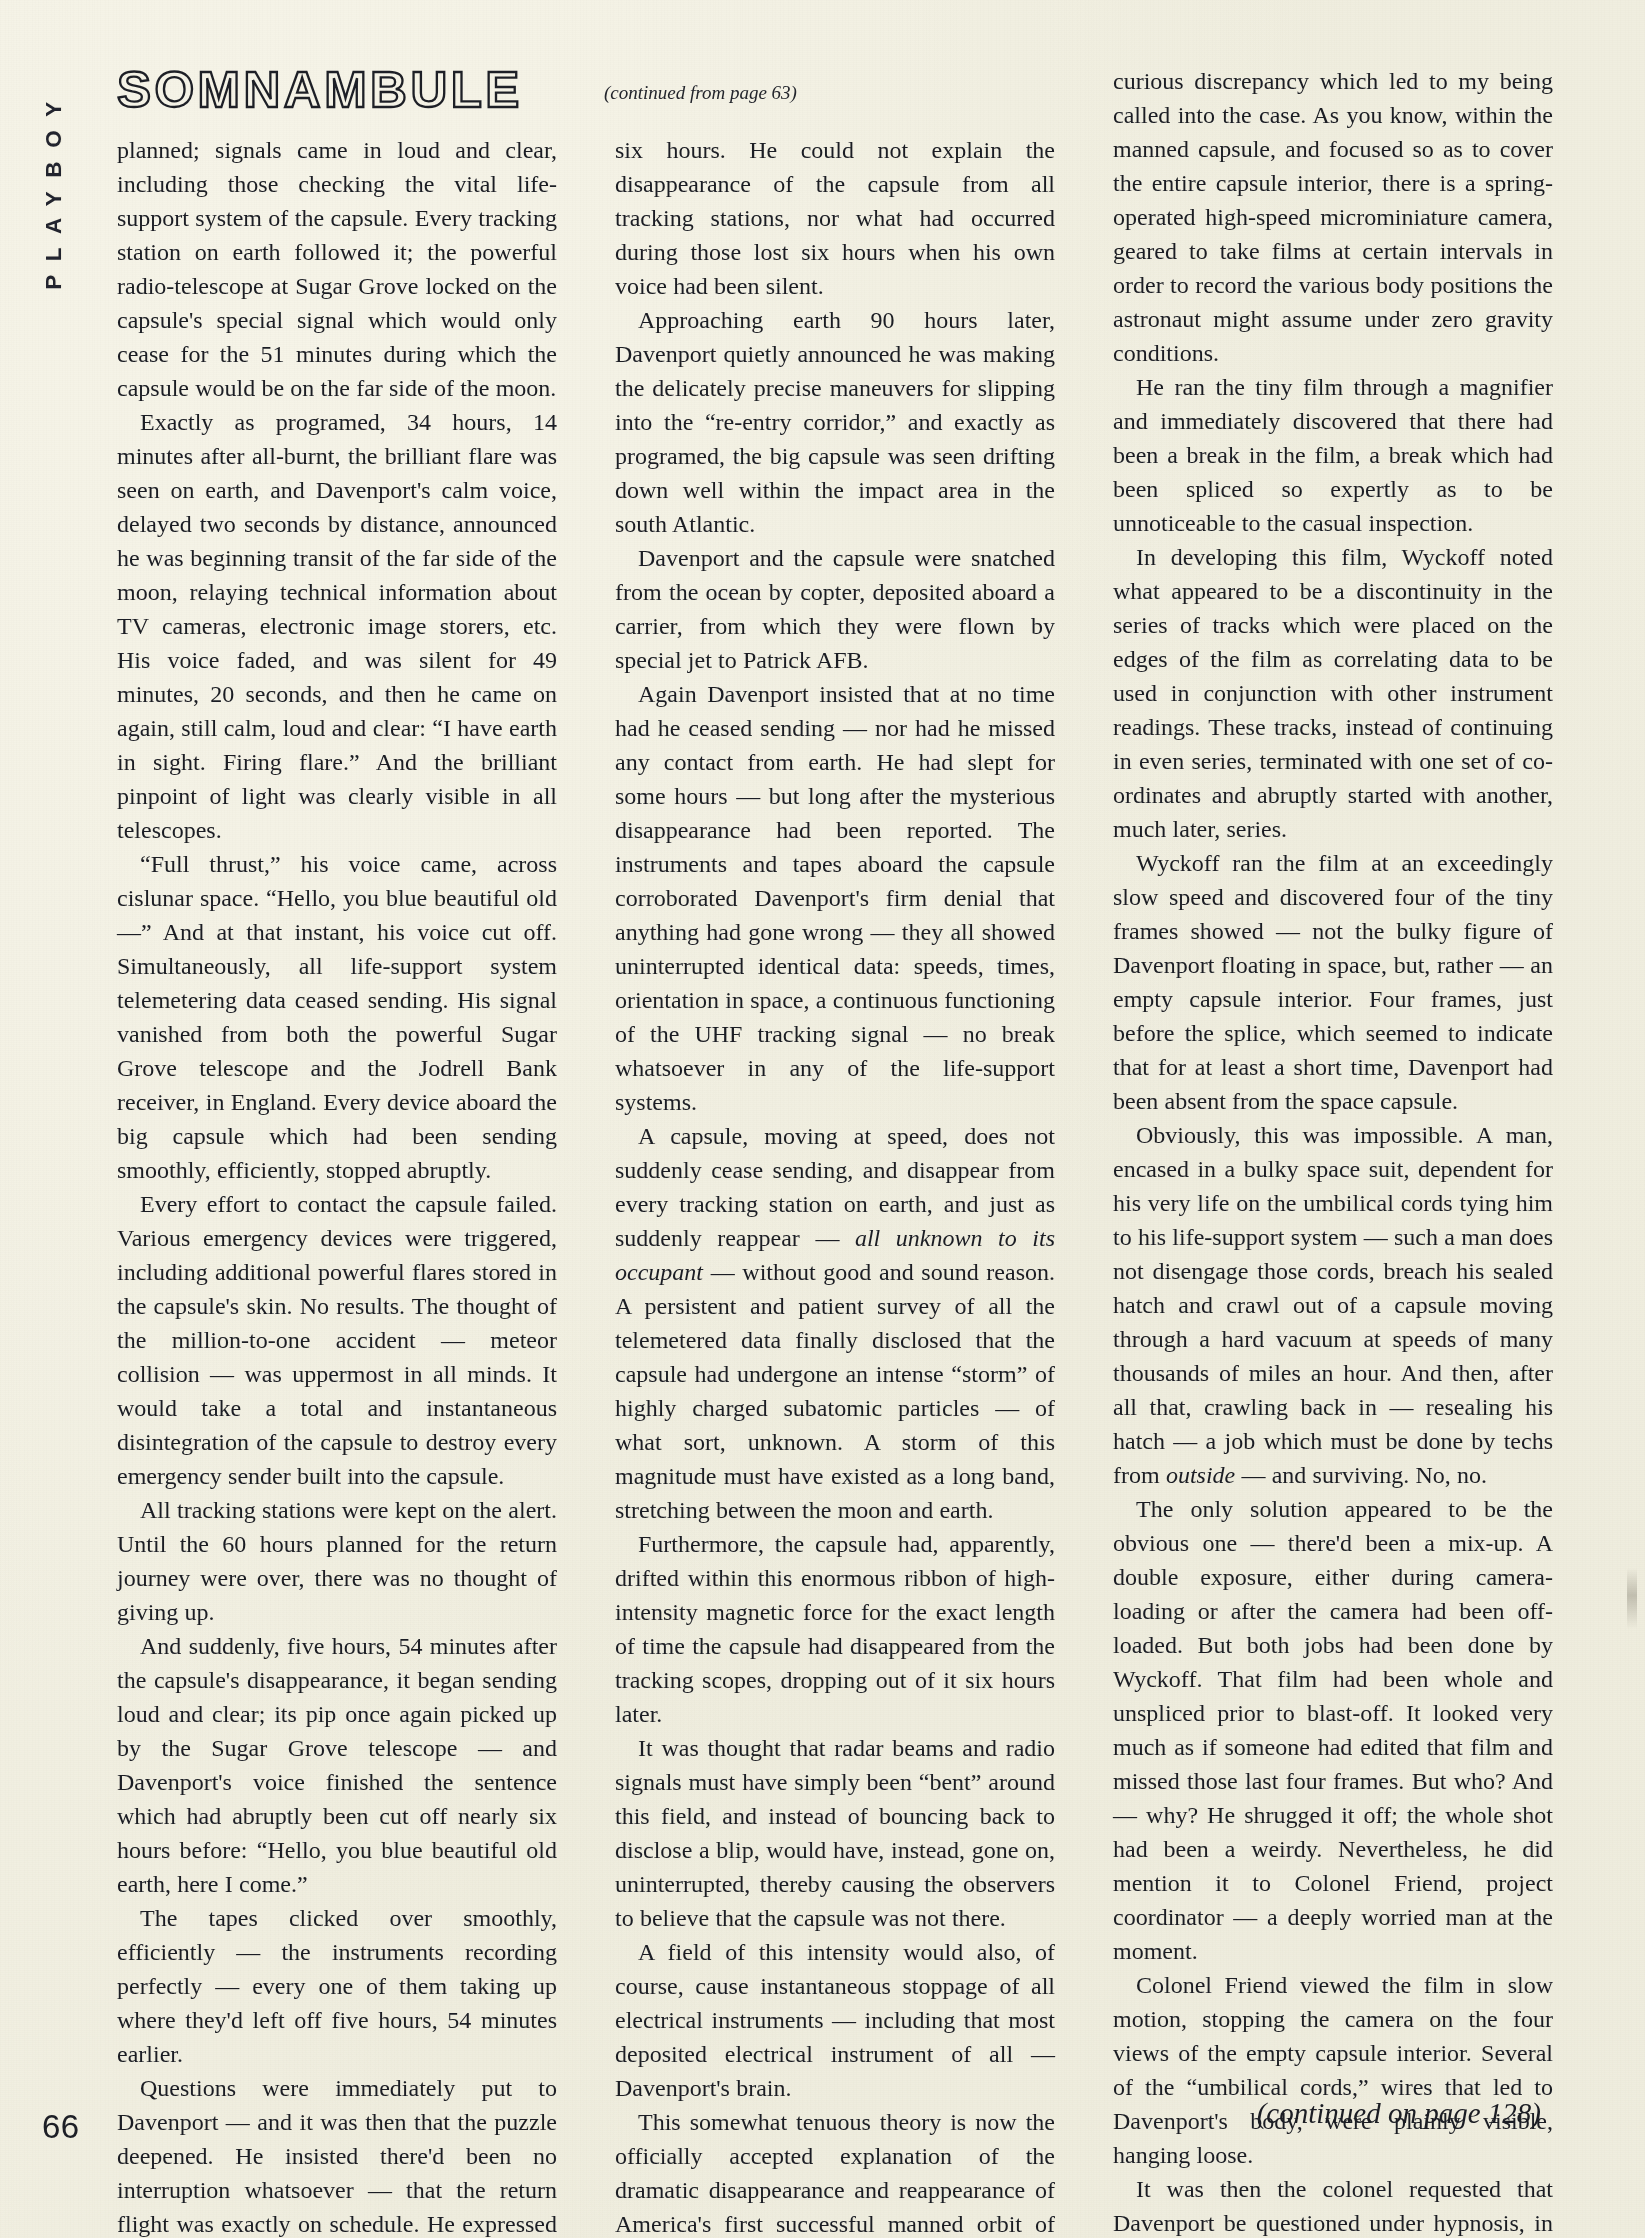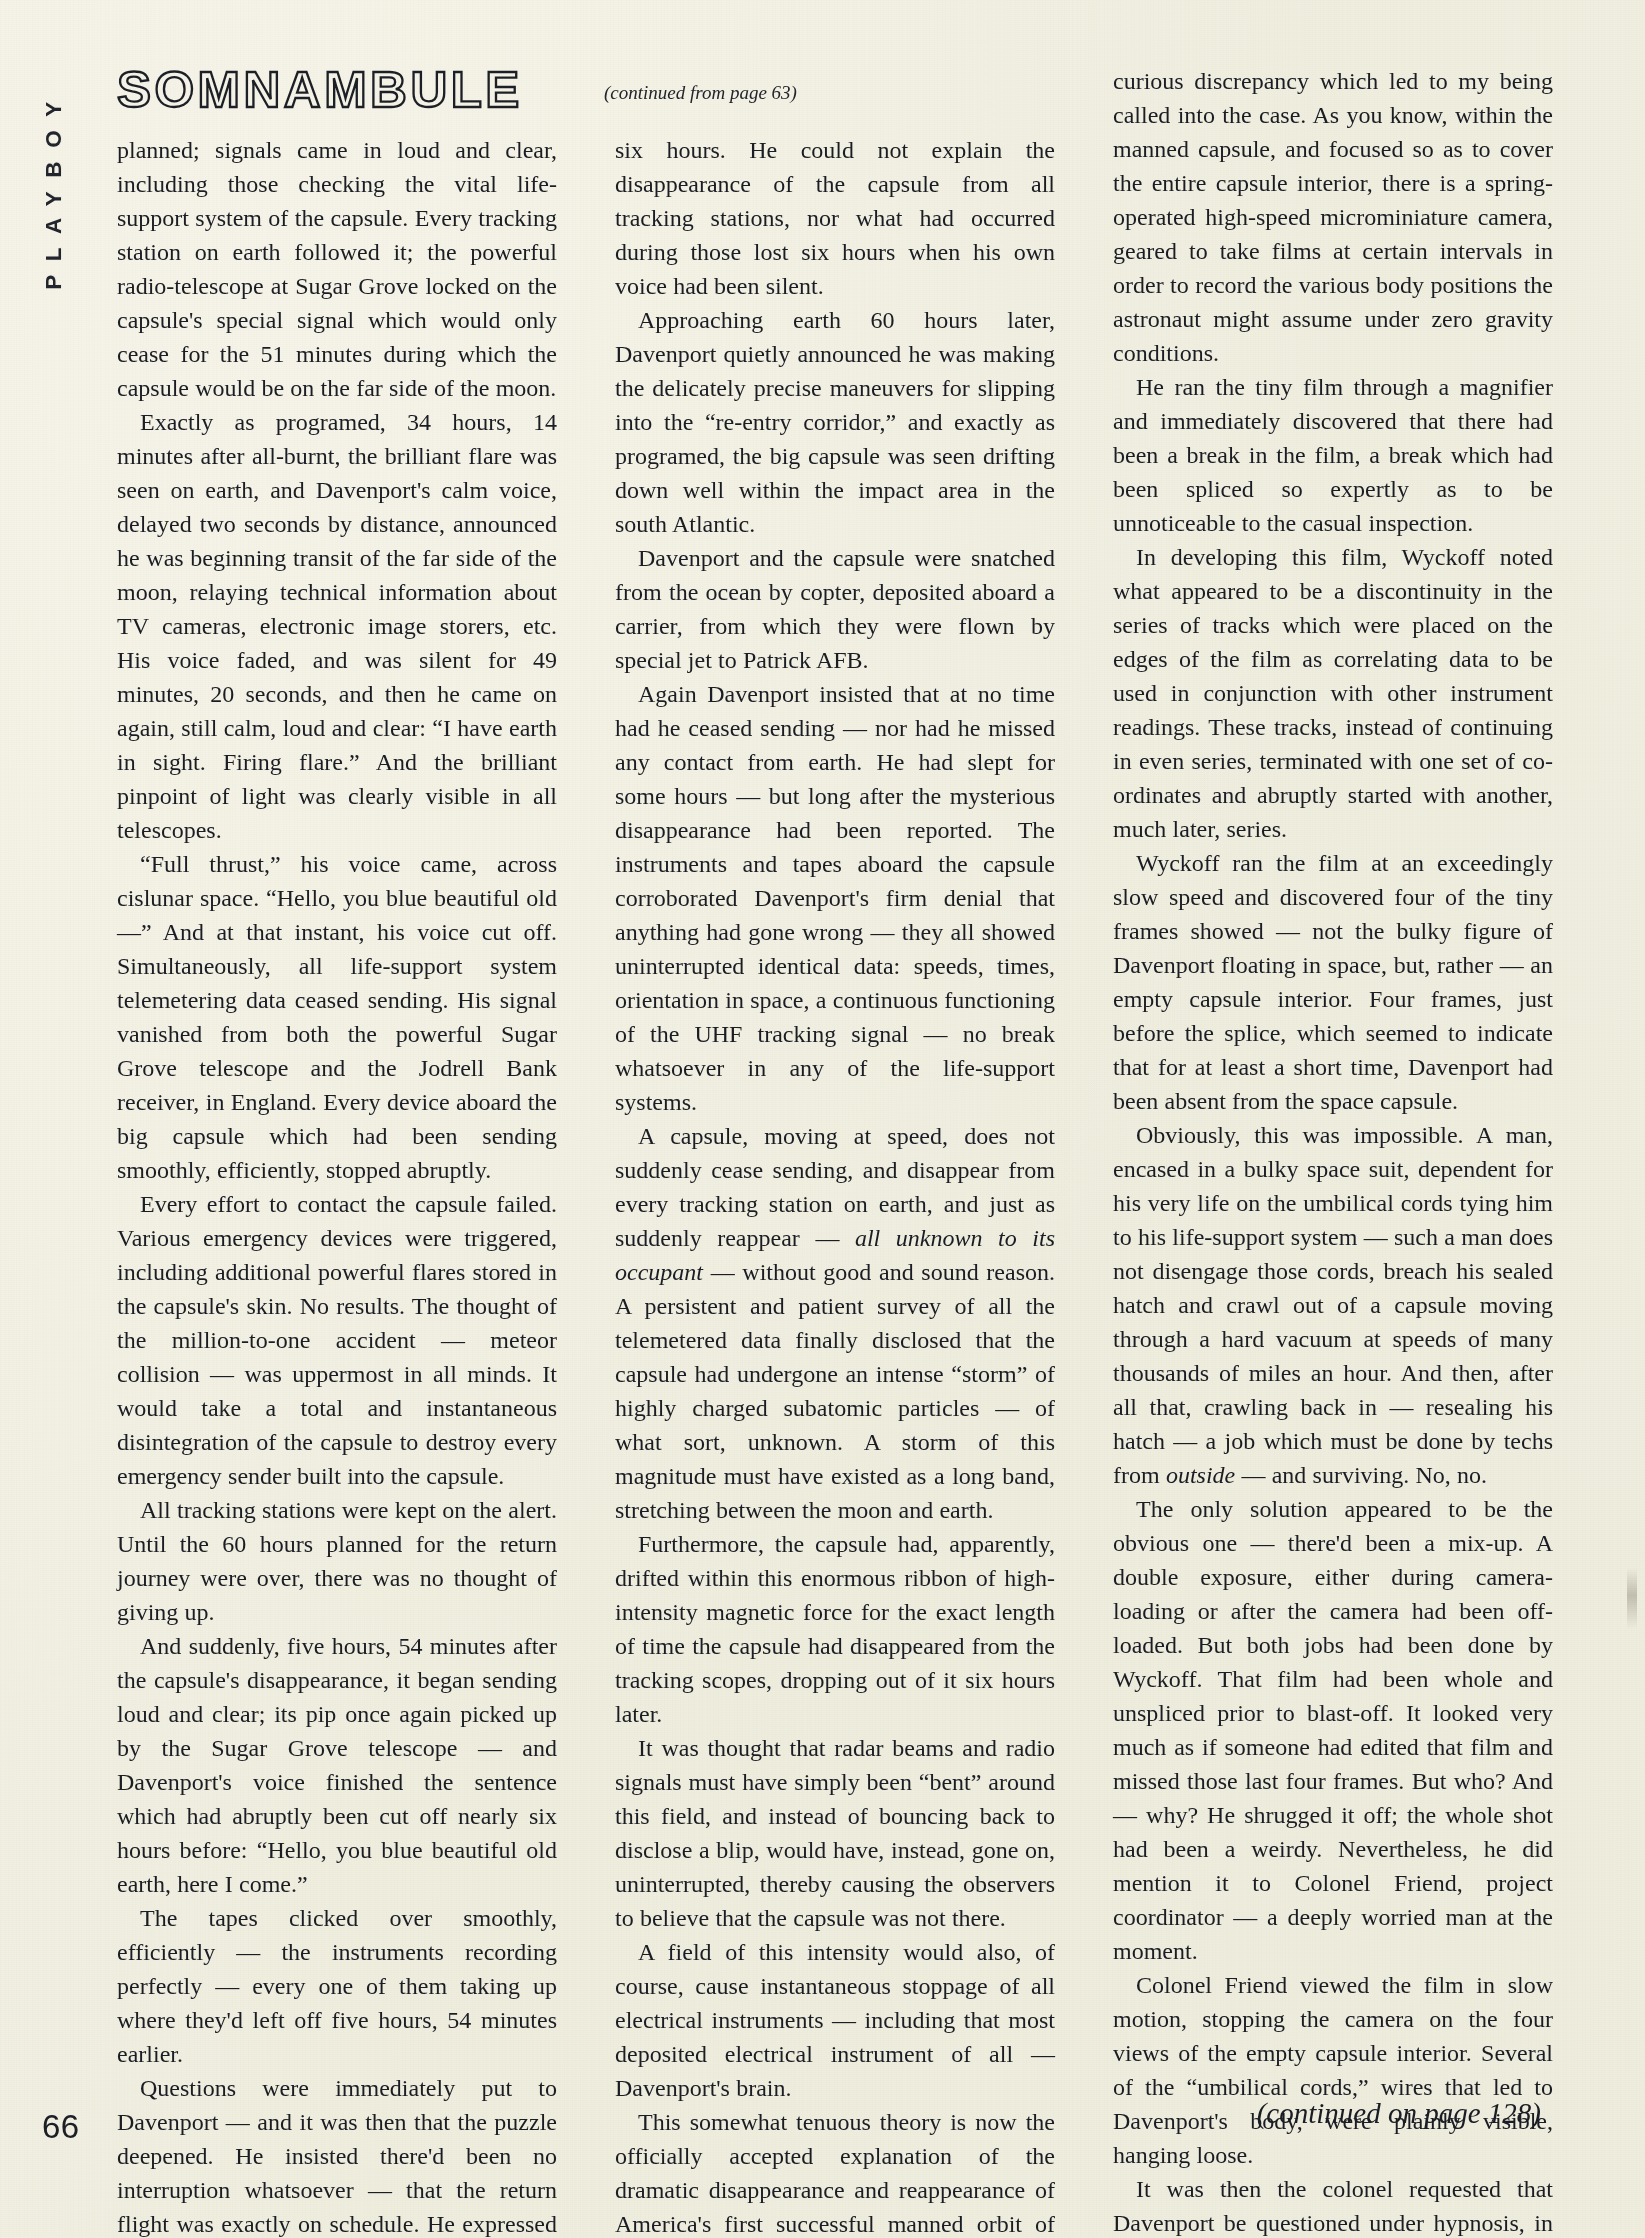--- a/index.html
+++ b/index.html
@@ -187,21 +187,21 @@
         <p class="">Exactly as programed, 34 hours, 14 minutes after all-burnt, the brilliant flare was seen on earth, and Davenport's calm voice, delayed two seconds by distance, announced he was beginning transit of the far side of the moon, relaying technical information about TV cameras, electronic image storers, etc. His voice faded, and was silent for 49 minutes, 20 seconds, and then he came on again, still calm, loud and clear: “I have earth in sight. Firing flare.” And the brilliant pinpoint of light was clearly visible in all telescopes.</p>
         <p class="">“Full thrust,” his voice came, across cislunar space. “Hello, you blue beautiful old —” And at that instant, his voice cut off. Simultaneously, all life-support system telemetering data ceased sending. His signal vanished from both the powerful Sugar Grove telescope and the Jodrell Bank receiver, in England. Every device aboard the big capsule which had been sending smoothly, efficiently, stopped abruptly.</p>
         <p class="">Every effort to contact the capsule failed. Various emergency devices were triggered, including additional powerful flares stored in the capsule's skin. No results. The thought of the million-to-one accident — meteor collision — was uppermost in all minds. It would take a total and instantaneous disintegration of the capsule to destroy every emergency sender built into the capsule.</p>
         <p class="">All tracking stations were kept on the alert. Until the 60 hours planned for the return journey were over, there was no thought of giving up.</p>
         <p class="">And suddenly, five hours, 54 minutes after the capsule's disappearance, it began sending loud and clear; its pip once again picked up by the Sugar Grove telescope — and Davenport's voice finished the sentence which had abruptly been cut off nearly six hours before: “Hello, you blue beautiful old earth, here I come.”</p>
         <p class="">The tapes clicked over smoothly, efficiently — the instruments recording perfectly — every one of them taking up where they'd left off five hours, 54 minutes earlier.</p>
         <p class="">Questions were immediately put to Davenport — and it was then that the puzzle deepened. He insisted there'd been no interruption whatsoever — that the return flight was exactly on schedule. He expressed astonishment when told he'd disappeared completely for nearly</p>
       </div>
     <div class="column col-2">
         <p class="first">six hours. He could not explain the disappearance of the capsule from all tracking stations, nor what had occurred during those lost six hours when his own voice had been silent.</p>
-        <p class="">Approaching earth 60 hours later, Davenport quietly announced he was making the delicately precise maneuvers for slipping into the “re-entry corridor,” and exactly as programed, the big capsule was seen drifting down well within the impact area in the south Atlantic.</p>
+        <p class="">Approaching earth 90 hours later, Davenport quietly announced he was making the delicately precise maneuvers for slipping into the “re-entry corridor,” and exactly as programed, the big capsule was seen drifting down well within the impact area in the south Atlantic.</p>
         <p class="">Davenport and the capsule were snatched from the ocean by copter, deposited aboard a carrier, from which they were flown by special jet to Patrick AFB.</p>
         <p class="">Again Davenport insisted that at no time had he ceased sending — nor had he missed any contact from earth. He had slept for some hours — but long after the mysterious disappearance had been reported. The instruments and tapes aboard the capsule corroborated Davenport's firm denial that anything had gone wrong — they all showed uninterrupted identical data: speeds, times, orientation in space, a continuous functioning of the UHF tracking signal — no break whatsoever in any of the life-support systems.</p>
         <p class="">A capsule, moving at speed, does not suddenly cease sending, and disappear from every tracking station on earth, and just as suddenly reappear — <i>all unknown to its occupant</i> — without good and sound reason. A persistent and patient survey of all the telemetered data finally disclosed that the capsule had undergone an intense “storm” of highly charged subatomic particles — of what sort, unknown. A storm of this magnitude must have existed as a long band, stretching between the moon and earth.</p>
         <p class="">Furthermore, the capsule had, apparently, drifted within this enormous ribbon of high-intensity magnetic force for the exact length of time the capsule had disappeared from the tracking scopes, dropping out of it six hours later.</p>
         <p class="">It was thought that radar beams and radio signals must have simply been “bent” around this field, and instead of bouncing back to disclose a blip, would have, instead, gone on, uninterrupted, thereby causing the observers to believe that the capsule was not there.</p>
         <p class="">A field of this intensity would also, of course, cause instantaneous stoppage of all electrical instruments — including that most deposited electrical instrument of all — Davenport's brain.</p>
         <p class="">This somewhat tenuous theory is now the officially accepted explanation of the dramatic disappearance and reappearance of America's first successful manned orbit of the moon.</p>
       </div>
     <div class="column col-3">
       <div id="col-3-lift">

